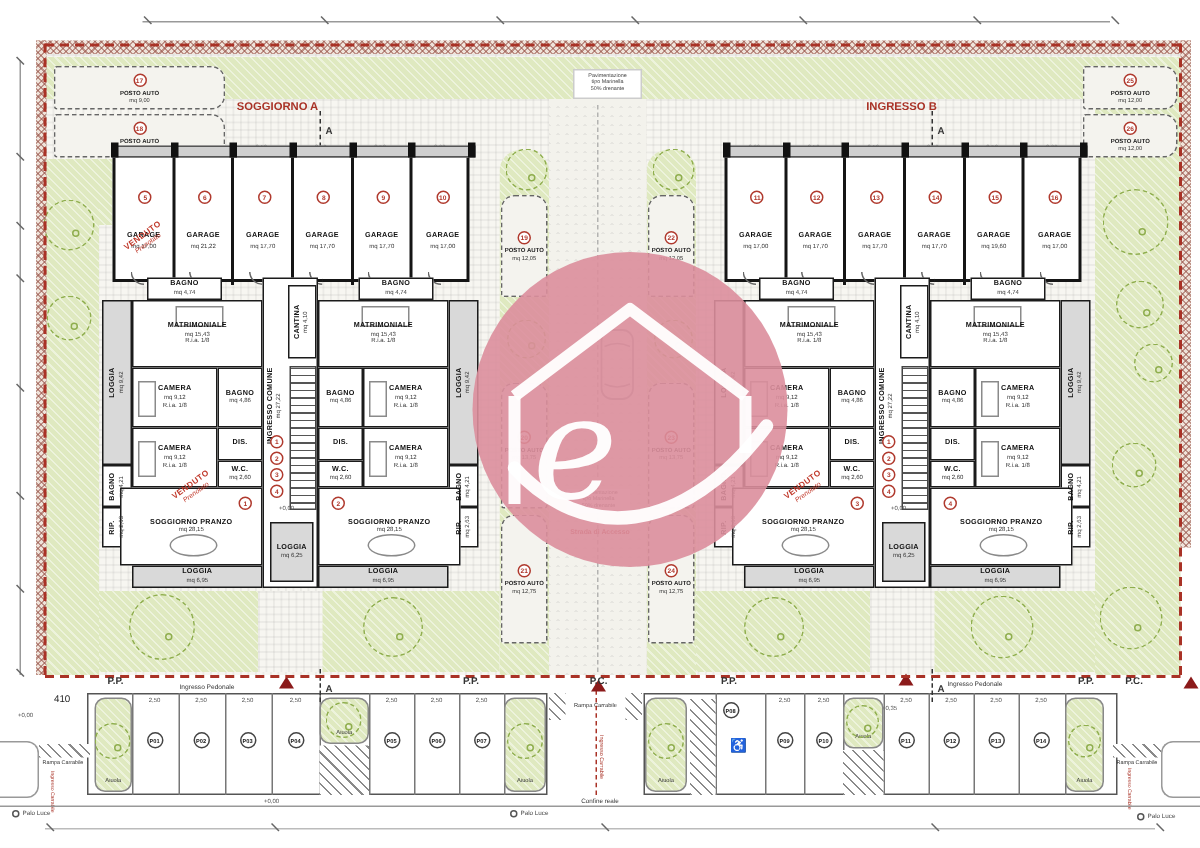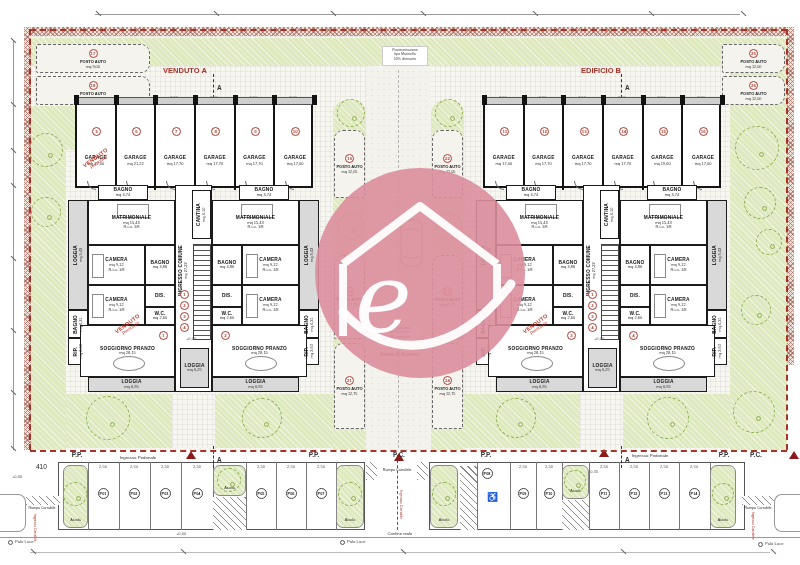--- a/index.html
+++ b/index.html
@@ -81,22 +81,22 @@
   <div class="abs" style="left:398px;top:70px;width:0;height:378px;border-left:1px dashed #8a8a8a;opacity:.6;"></div>
 
   <div class="abs bndband" style="left:24px;top:27px;width:770px;height:9px;"></div>
   <div class="abs bndband" style="left:24px;top:27px;width:7px;height:423px;"></div>
   <div class="abs bndband" style="left:787px;top:27px;width:7px;height:338px;"></div>
   <div class="abs redline z30" style="left:30px;top:29px;width:757px;height:0;"></div>
   <div class="abs redlinev z30" style="left:29px;top:29px;width:0;height:421px;"></div>
   <div class="abs redlinev z30" style="left:786px;top:29px;width:0;height:421px;"></div>
   <div class="abs redline z30" style="left:30px;top:450px;width:757px;height:0;"></div>
 
-  <div class="abs red z8" style="left:140px;top:66px;width:90px;font-size:7.5px;font-weight:bold;text-align:center;">VENDUTO A</div>
-  <div class="abs red z8" style="left:556px;top:66px;width:90px;font-size:7.5px;font-weight:bold;text-align:center;">EDIFICIO B</div>
+  <div class="abs red z8" style="left:140px;top:66px;width:90px;font-size:7.5px;font-weight:bold;text-align:center;">SOGGIORNO A</div>
+  <div class="abs red z8" style="left:556px;top:66px;width:90px;font-size:7.5px;font-weight:bold;text-align:center;">INGRESSO B</div>
 
   <div class="abs z8" style="left:382px;top:46px;width:46px;height:20px;background:#fff;border:.5px solid #ccc;padding-top:1px;">
     <div class="tiny">Pavimentazione</div>
     <div class="tiny">tipo Marinella</div>
     <div class="tiny">50% drenante</div>
   </div>
   <div class="abs z8" style="left:378px;top:326px;width:42px;height:16px;background:rgba(255,255,255,.85);">
     <div class="tiny">Pavimentazione</div>
     <div class="tiny">tipo Marinella</div>
     <div class="tiny">50% drenante</div>

